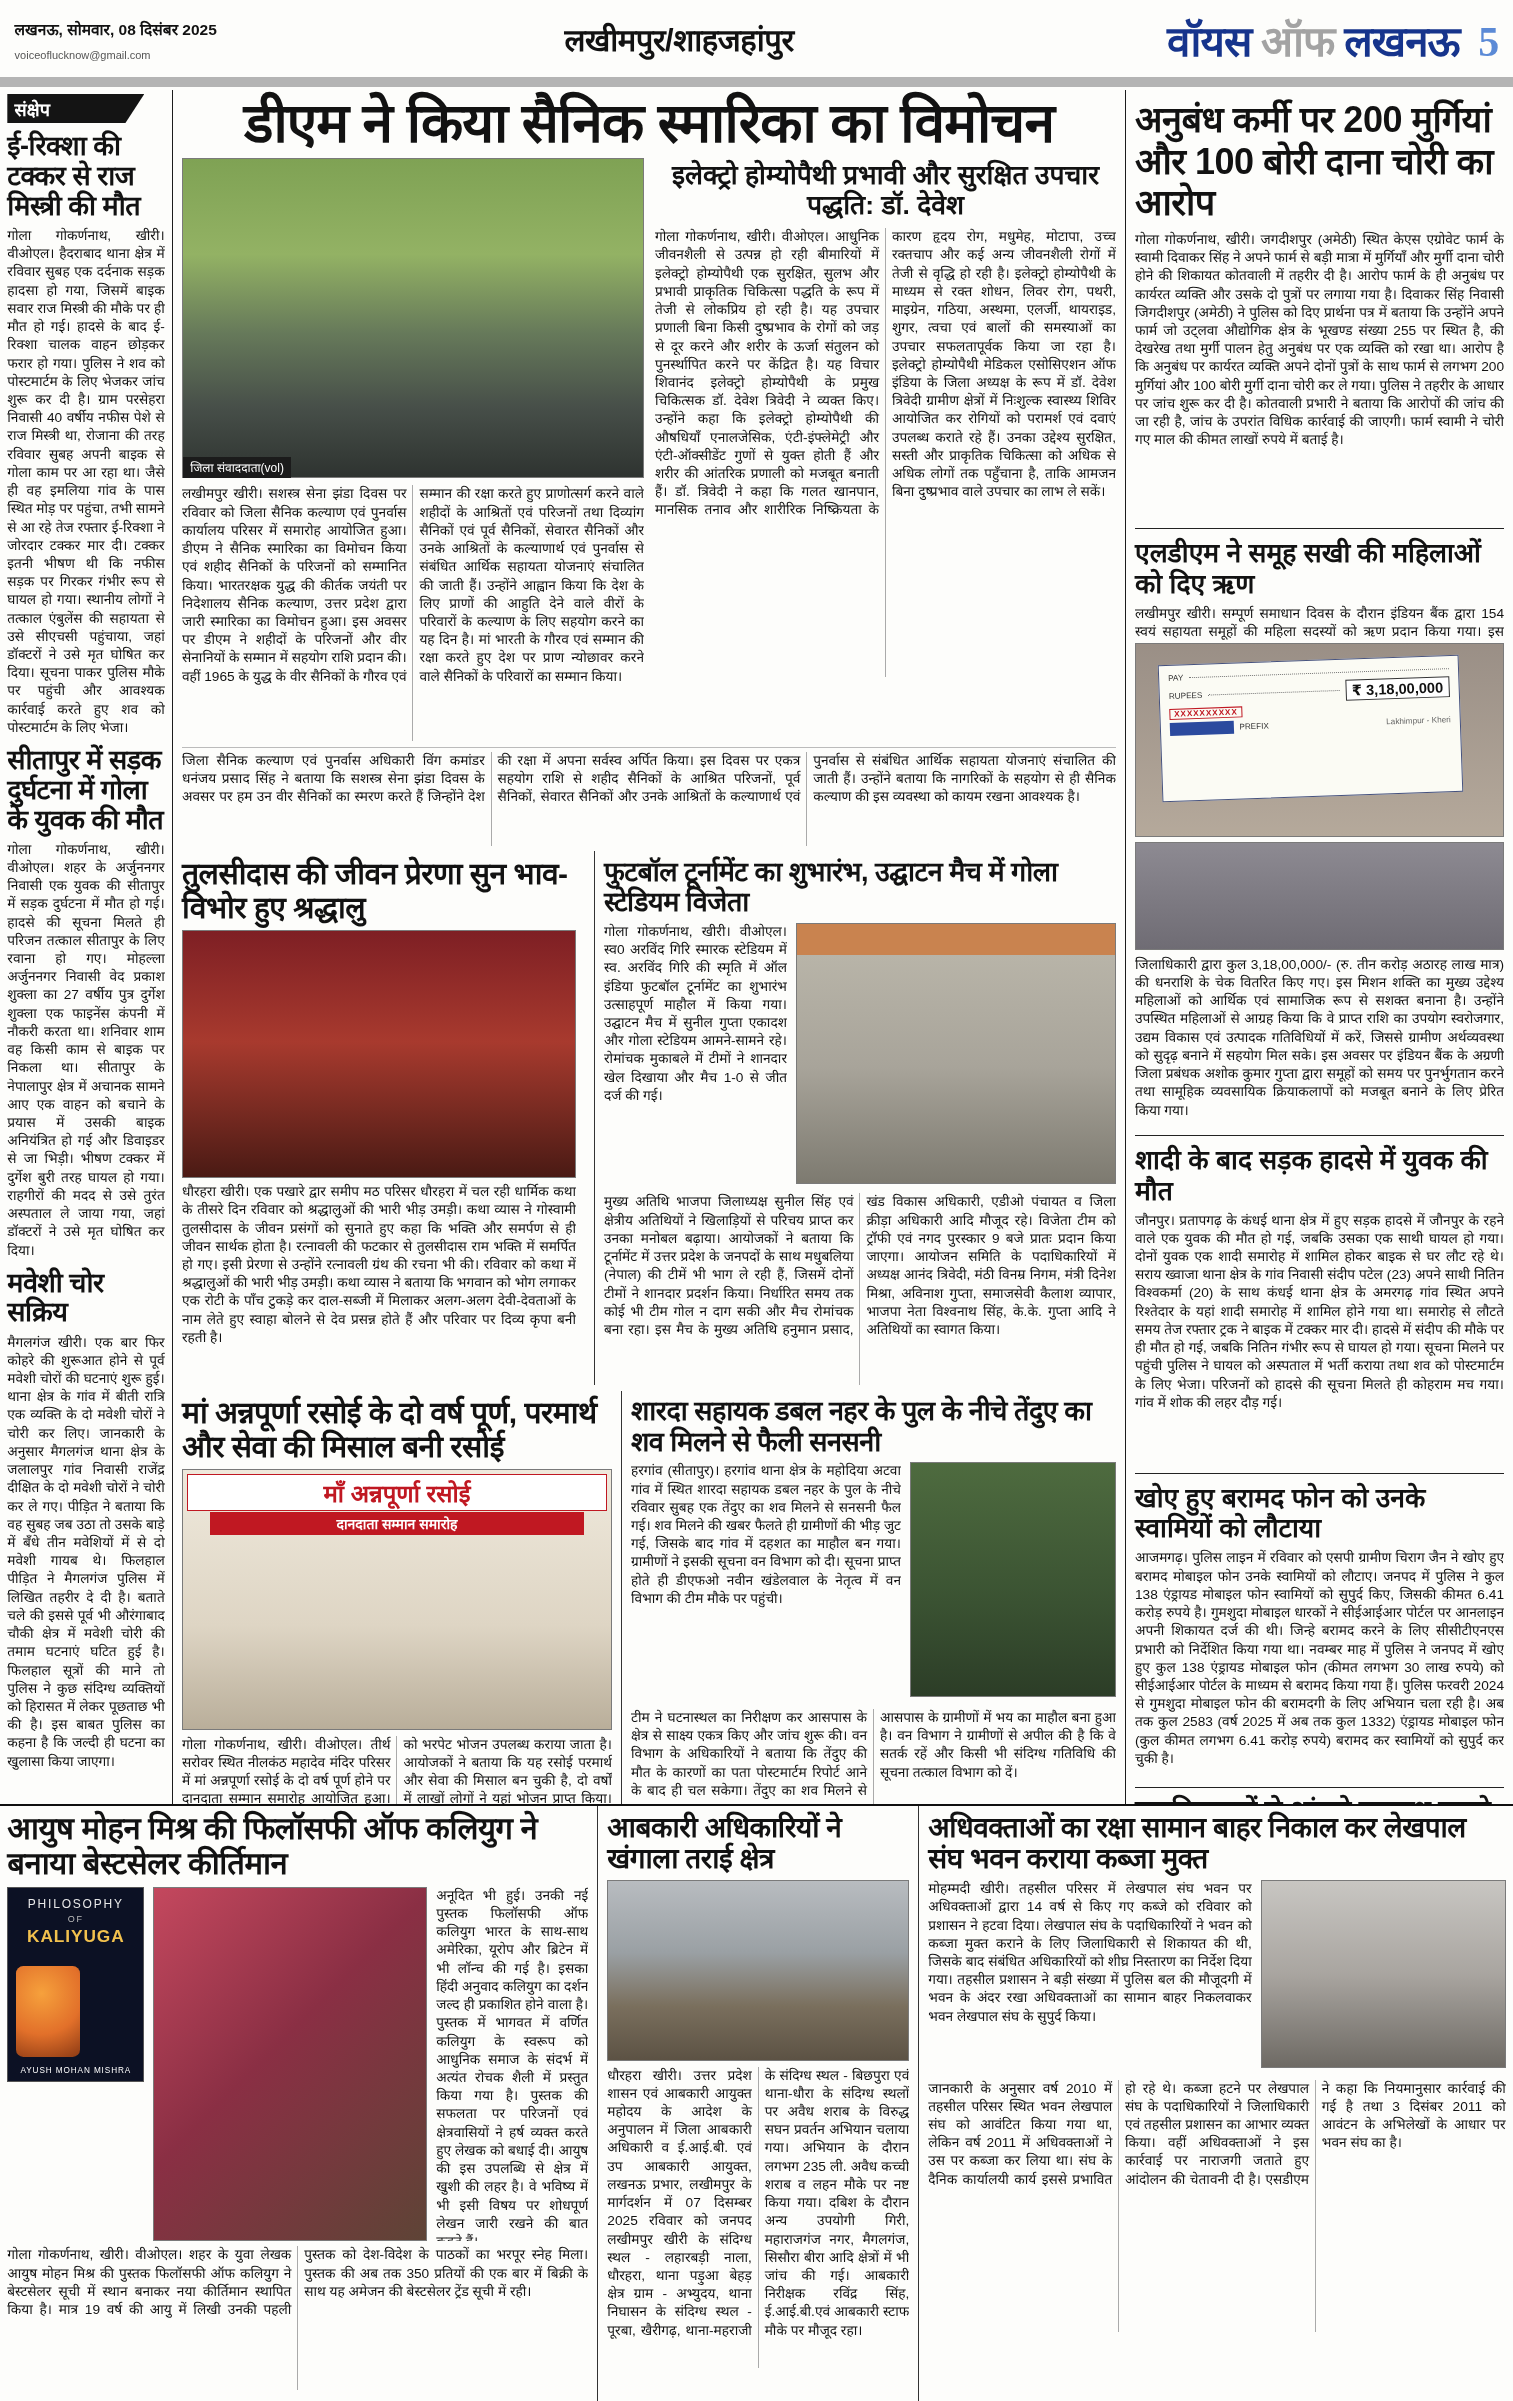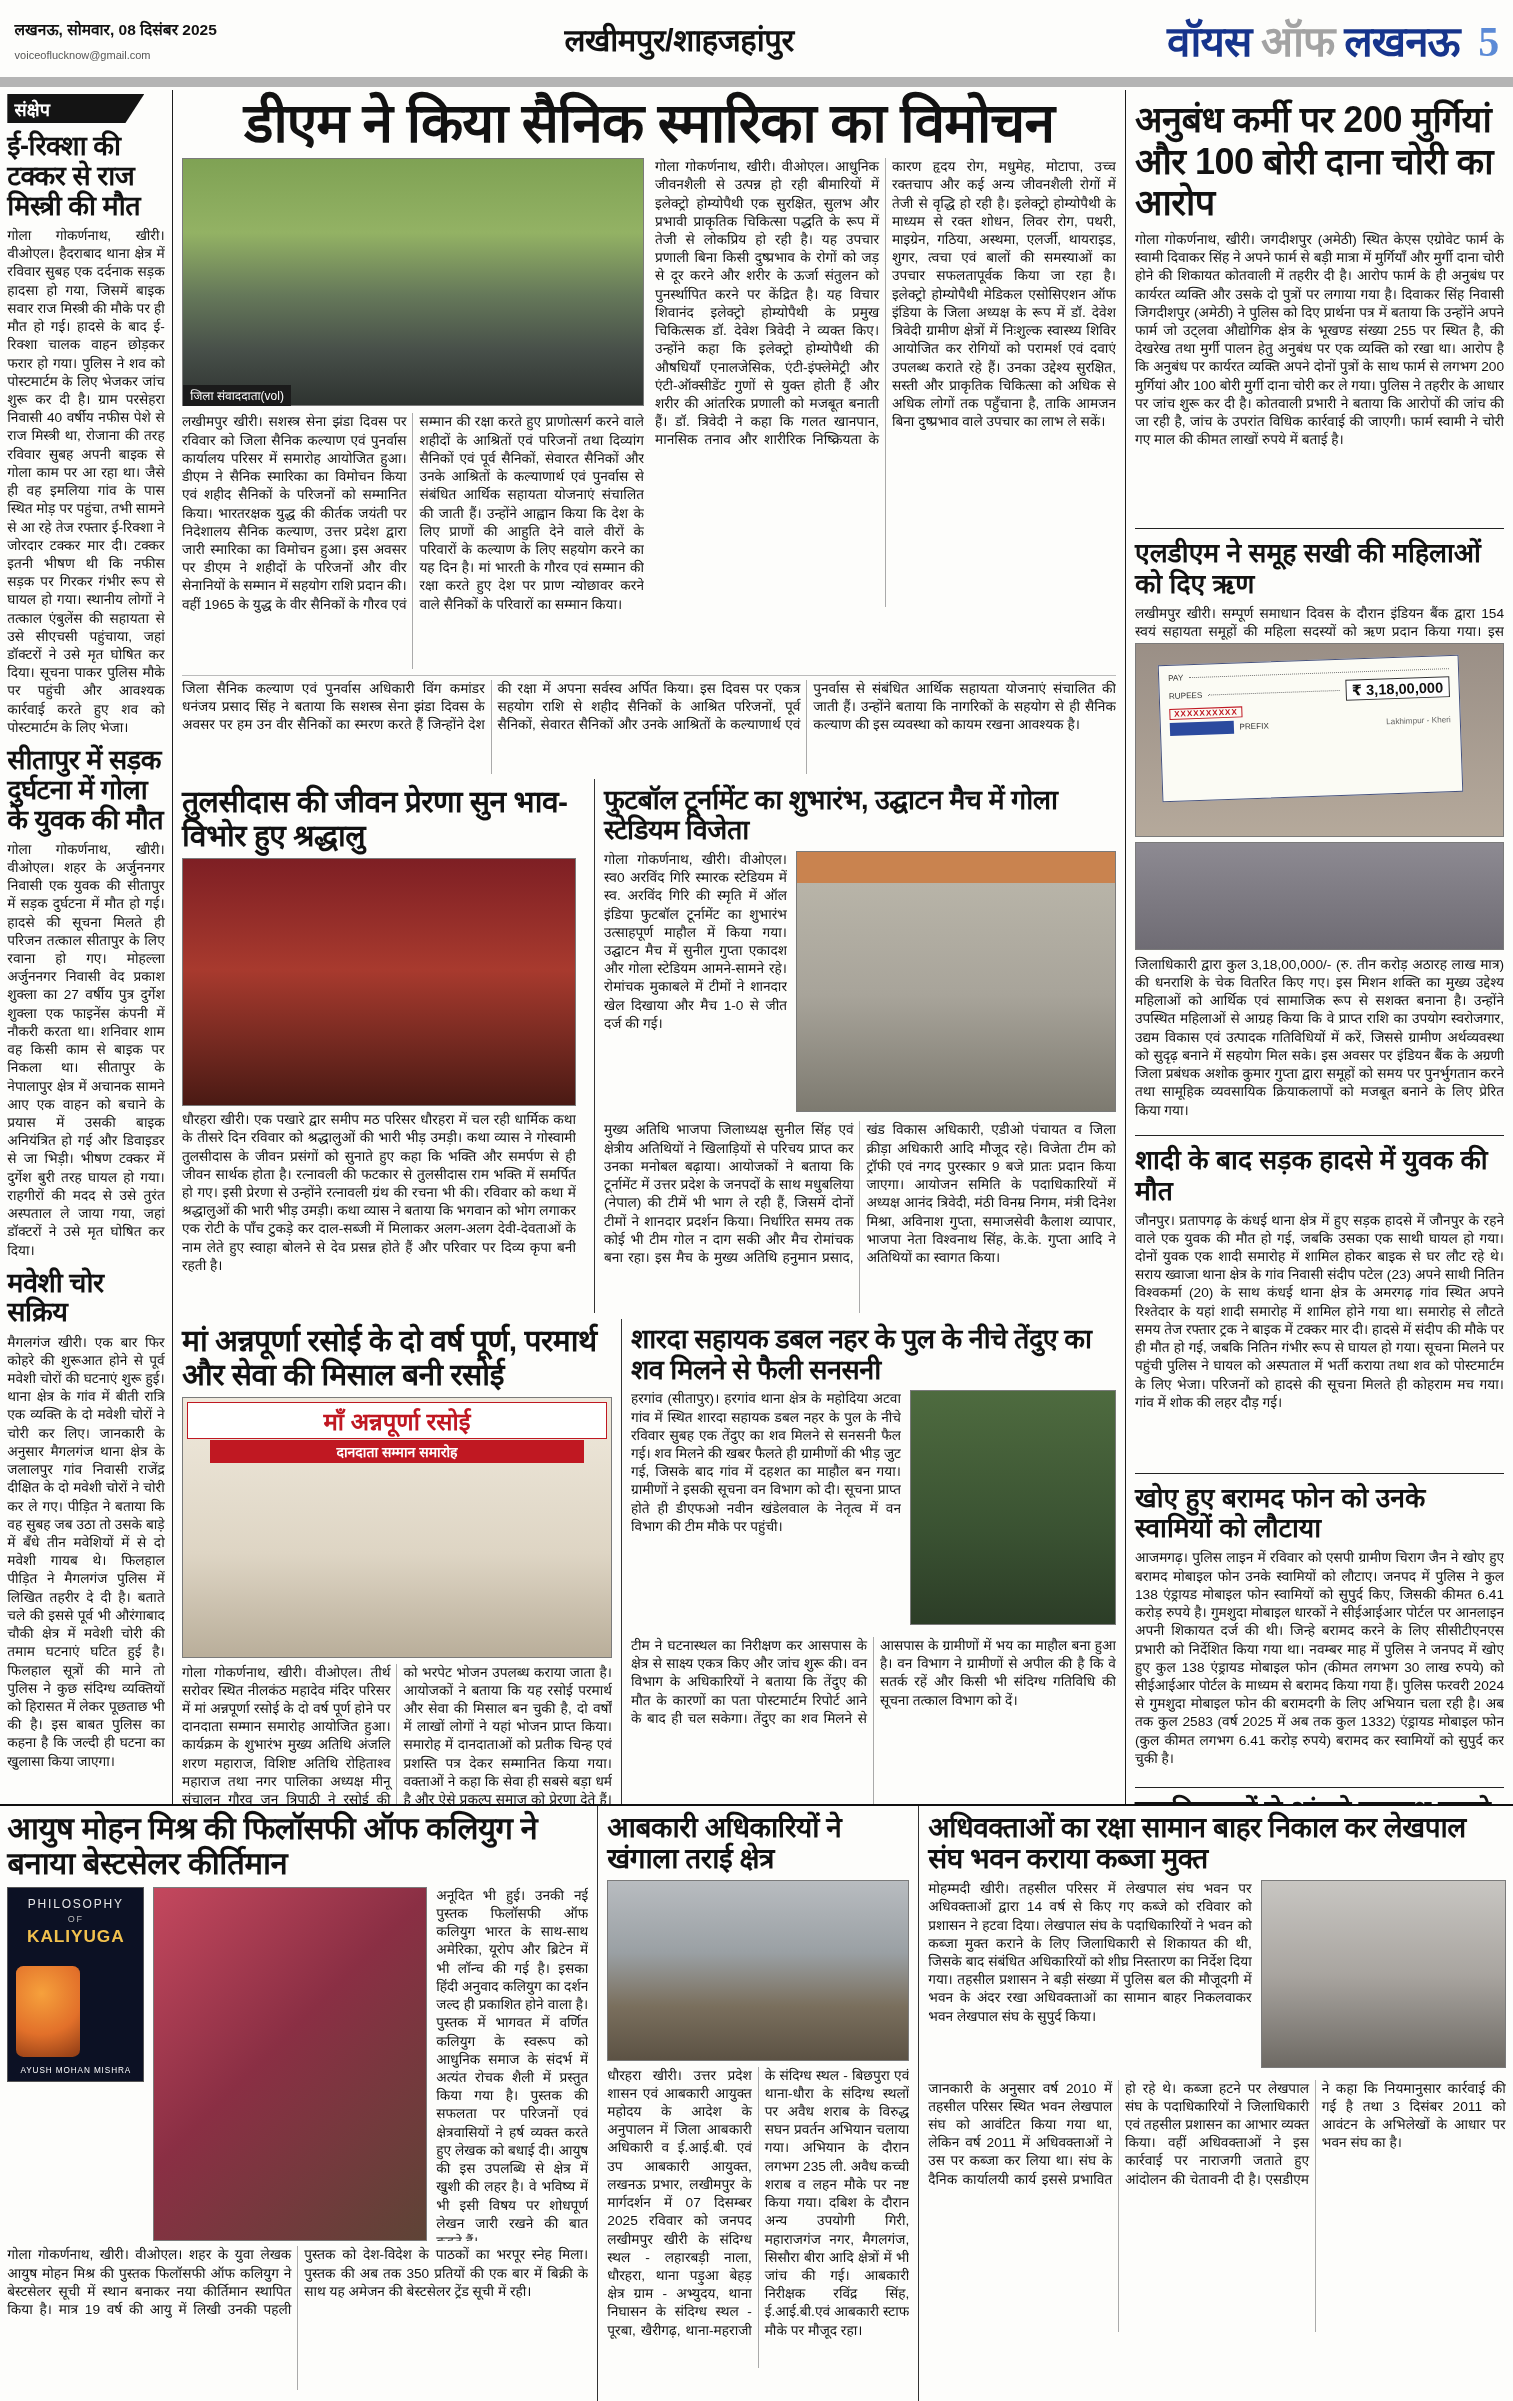--- a/index.html
+++ b/index.html
@@ -34,21 +34,21 @@
   .h-side{font-size:27px;line-height:1.1;font-weight:800;letter-spacing:-0.5px;margin:9px 0 5.5px 0;}
   .h-main{font-size:55px;font-weight:800;text-align:center;line-height:1.0;
           letter-spacing:-0.9px;margin:3.7px 0 7.3px 0;}
   .h-sub{font-size:26.5px;font-weight:700;text-align:center;line-height:1.15;margin:1.8px 0 7.3px 0;}
   .h-sec{font-size:30px;font-weight:800;line-height:1.12;letter-spacing:-0.5px;margin:5.5px 0 5.5px 0;}
   .h-right{font-size:36px;font-weight:800;line-height:1.15;letter-spacing:-0.5px;margin:5.5px 0 7.3px 0;}
   .h-right-sm{font-size:26.5px;font-weight:800;line-height:1.15;margin:7.3px 0 5.5px 0;}
 
   
   .photo{position:relative;border:0.9px solid #7a7a7a;width:100%;}
-  .ph-lead{height:248px;background:linear-gradient(180deg,#7fa254 0%,#93b264 30%,#66795a 55%,#474f49 78%,#2e3330 100%);padding-left:37px;}
+  .ph-lead{height:320px;background:linear-gradient(180deg,#7fa254 0%,#93b264 30%,#66795a 55%,#474f49 78%,#2e3330 100%);padding-left:37px;}
   .ph-caption{position:absolute;left:0;bottom:-0.9px;background:#1b1b1b;color:#fff;
               font-size:12px;padding:1.8px 7.3px;}
   .ph-katha{height:248px;background:linear-gradient(180deg,#7e1f24 0%,#a83a2e 45%,#7a2b22 72%,#4a1a14 100%);}
   .ph-football{height:261px;background:linear-gradient(180deg,#c9834f 0%,#c9834f 12%,#b8b4a8 12%,#a8a49a 55%,#7d7a70 100%);}
   .ph-annapurna{height:261px;background:linear-gradient(180deg,#efe9dc 0%,#ded5c4 60%,#b9ae9a 100%);}
   .ap-banner1{position:absolute;top:3.7px;left:3.7px;right:3.7px;background:#fff;color:#c01822;
               font-weight:800;font-size:24px;text-align:center;border:0.9px solid #c01822;padding:1px 0;}
   .ap-banner2{position:absolute;top:42px;left:27px;right:27px;background:#c01822;color:#fff;
               font-weight:700;font-size:14px;text-align:center;padding:1.8px 0;}
   .ph-cheque{height:194px;background:linear-gradient(180deg,#9a8f86 0%,#b5a99b 100%);}
@@ -145,20 +145,21 @@
       <div>
         <div class="h-main">डीएम ने किया सैनिक स्मारिका का विमोचन</div>
         <div class="lead-row">
           <div class="lead-left">
             <div class="photo ph-lead">
               <span class="ph-caption">जिला संवाददाता(vol)</span>
             </div>
             <div class="body-txt cols-2 clip" style="height:256px;margin-top:7.3px;">लखीमपुर खीरी। सशस्त्र सेना झंडा दिवस पर रविवार को जिला सैनिक कल्याण एवं पुनर्वास कार्यालय परिसर में समारोह आयोजित हुआ। डीएम ने सैनिक स्मारिका का विमोचन किया एवं शहीद सैनिकों के परिजनों को सम्मानित किया। भारतरक्षक युद्ध की कीर्तक जयंती पर निदेशालय सैनिक कल्याण, उत्तर प्रदेश द्वारा जारी स्मारिका का विमोचन हुआ। इस अवसर पर डीएम ने शहीदों के परिजनों और वीर सेनानियों के सम्मान में सहयोग राशि प्रदान की। वहीं 1965 के युद्ध के वीर सैनिकों के गौरव एवं सम्मान की रक्षा करते हुए प्राणोत्सर्ग करने वाले शहीदों के आश्रितों एवं परिजनों तथा दिव्यांग सैनिकों एवं पूर्व सैनिकों, सेवारत सैनिकों और उनके आश्रितों के कल्याणार्थ एवं पुनर्वास से संबंधित आर्थिक सहायता योजनाएं संचालित की जाती हैं। उन्होंने आह्वान किया कि देश के लिए प्राणों की आहुति देने वाले वीरों के परिवारों के कल्याण के लिए सहयोग करने का यह दिन है। मां भारती के गौरव एवं सम्मान की रक्षा करते हुए देश पर प्राण न्योछावर करने वाले सैनिकों के परिवारों का सम्मान किया।</div>
           </div>
           <div class="lead-right">
+            <div class="h-sub">इलेक्ट्रो होम्योपैथी प्रभावी और सुरक्षित उपचार पद्धति: डॉ. देवेश</div>
             <div class="body-txt cols-2 clip" style="height:449px;">गोला गोकर्णनाथ, खीरी। वीओएल। आधुनिक जीवनशैली से उत्पन्न हो रही बीमारियों में इलेक्ट्रो होम्योपैथी एक सुरक्षित, सुलभ और प्रभावी प्राकृतिक चिकित्सा पद्धति के रूप में तेजी से लोकप्रिय हो रही है। यह उपचार प्रणाली बिना किसी दुष्प्रभाव के रोगों को जड़ से दूर करने और शरीर के ऊर्जा संतुलन को पुनर्स्थापित करने पर केंद्रित है। यह विचार शिवानंद इलेक्ट्रो होम्योपैथी के प्रमुख चिकित्सक डॉ. देवेश त्रिवेदी ने व्यक्त किए। उन्होंने कहा कि इलेक्ट्रो होम्योपैथी की औषधियाँ एनालजेसिक, एंटी-इंफ्लेमेट्री और एंटी-ऑक्सीडेंट गुणों से युक्त होती हैं और शरीर की आंतरिक प्रणाली को मजबूत बनाती हैं। डॉ. त्रिवेदी ने कहा कि गलत खानपान, मानसिक तनाव और शारीरिक निष्क्रियता के कारण हृदय रोग, मधुमेह, मोटापा, उच्च रक्तचाप और कई अन्य जीवनशैली रोगों में तेजी से वृद्धि हो रही है। इलेक्ट्रो होम्योपैथी के माध्यम से रक्त शोधन, लिवर रोग, पथरी, माइग्रेन, गठिया, अस्थमा, एलर्जी, थायराइड, शुगर, त्वचा एवं बालों की समस्याओं का उपचार सफलतापूर्वक किया जा रहा है। इलेक्ट्रो होम्योपैथी मेडिकल एसोसिएशन ऑफ इंडिया के जिला अध्यक्ष के रूप में डॉ. देवेश त्रिवेदी ग्रामीण क्षेत्रों में निःशुल्क स्वास्थ्य शिविर आयोजित कर रोगियों को परामर्श एवं दवाएं उपलब्ध कराते रहे हैं। उनका उद्देश्य सुरक्षित, सस्ती और प्राकृतिक चिकित्सा को अधिक से अधिक लोगों तक पहुँचाना है, ताकि आमजन बिना दुष्प्रभाव वाले उपचार का लाभ ले सकें।</div>
           </div>
         </div>
         <div class="body-txt cols-3 clip" style="height:99px;margin-top:5.5px;border-top:0.9px solid #bbb;padding-top:3.7px;">जिला सैनिक कल्याण एवं पुनर्वास अधिकारी विंग कमांडर धनंजय प्रसाद सिंह ने बताया कि सशस्त्र सेना झंडा दिवस के अवसर पर हम उन वीर सैनिकों का स्मरण करते हैं जिन्होंने देश की रक्षा में अपना सर्वस्व अर्पित किया। इस दिवस पर एकत्र सहयोग राशि से शहीद सैनिकों के आश्रित परिजनों, पूर्व सैनिकों, सेवारत सैनिकों और उनके आश्रितों के कल्याणार्थ एवं पुनर्वास से संबंधित आर्थिक सहायता योजनाएं संचालित की जाती हैं। उन्होंने बताया कि नागरिकों के सहयोग से ही सैनिक कल्याण की इस व्यवस्था को कायम रखना आवश्यक है।</div>
       </div>
 
       <div class="mid-row">
         <div class="art-tulsidas">
           <div class="h-sec">तुलसीदास की जीवन प्रेरणा सुन भाव-विभोर हुए श्रद्धालु</div>
           <div class="photo ph-katha"></div>

